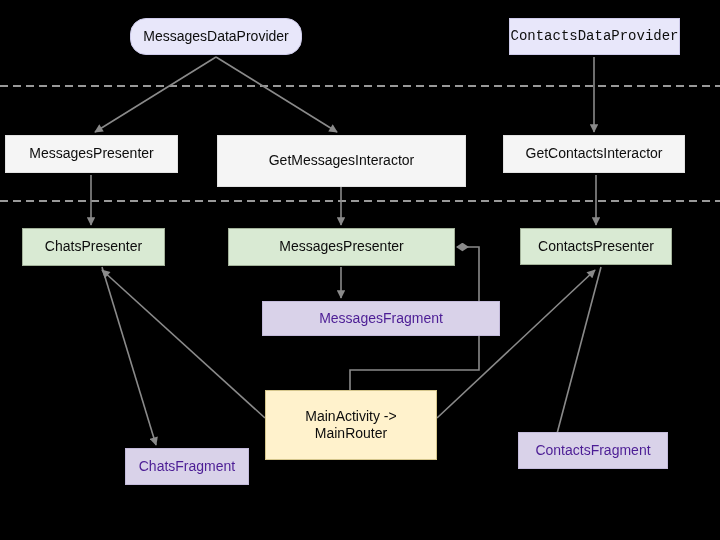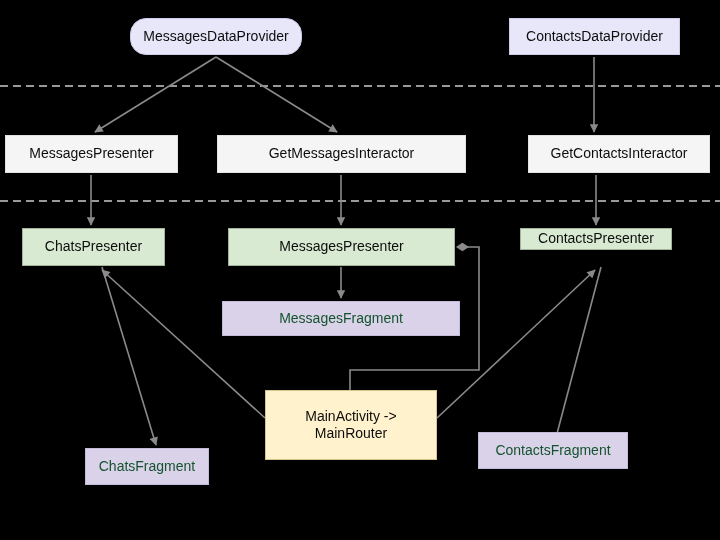--- a/index.html
+++ b/index.html
@@ -9,31 +9,31 @@
   }
   #edges{position:absolute;left:0;top:0;width:720px;height:540px;}
   .node{
     position:absolute;display:flex;align-items:center;justify-content:center;
     font-size:14px;color:#0d0d0d;text-align:center;line-height:1.25;
     box-sizing:border-box;white-space:pre-line;
   }
   .provider{background:#e8e7fa;border:1px solid #cecbea;}
   .interactor{background:#f5f5f5;border:1px solid #e2e2e2;}
   .presenter{background:#d9ead3;border:1px solid #a3b29a;}
-  .fragment{background:#d9d2e9;border:1px solid #c4bbdb;color:#14532d;}
+  .fragment{background:#d9d2e9;border:1px solid #c4bbdb;color:#4c1d95;margin-left:40px;}
   .activity{background:#fff2cc;border:1px solid #d5c68c;}
   
   #n-mdp{left:130px;top:18px;width:172px;height:37px;border-radius:16px;}
-  #n-cdp{left:509px;top:18px;width:171px;height:37px;}
+  #n-cdp{left:509px;top:18px;width:171px;height:37px;font-family:Liberation Mono, monospace;}
   #n-gci{left:5px;top:135px;width:173px;height:38px;}
-  #n-gmi{left:217px;top:135px;width:249px;height:38px;}
-  #n-gcoi{left:503px;top:135px;width:182px;height:38px;margin-left:25px;}
+  #n-gmi{left:217px;top:135px;width:249px;height:52px;}
+  #n-gcoi{left:503px;top:135px;width:182px;height:38px;}
   #n-cp{left:22px;top:228px;width:143px;height:38px;}
   #n-mp{left:228px;top:228px;width:227px;height:38px;}
-  #n-cop{left:520px;top:228px;width:152px;height:22px;}
+  #n-cop{left:520px;top:228px;width:152px;height:37px;}
   #n-mf{left:222px;top:301px;width:238px;height:35px;}
   #n-ma{left:265px;top:390px;width:172px;height:70px;}
   #n-cf{left:85px;top:448px;width:124px;height:37px;}
   #n-cof{left:478px;top:432px;width:150px;height:37px;}
 </style>
 </head>
 <body>
 
 <div id="stage">
 

